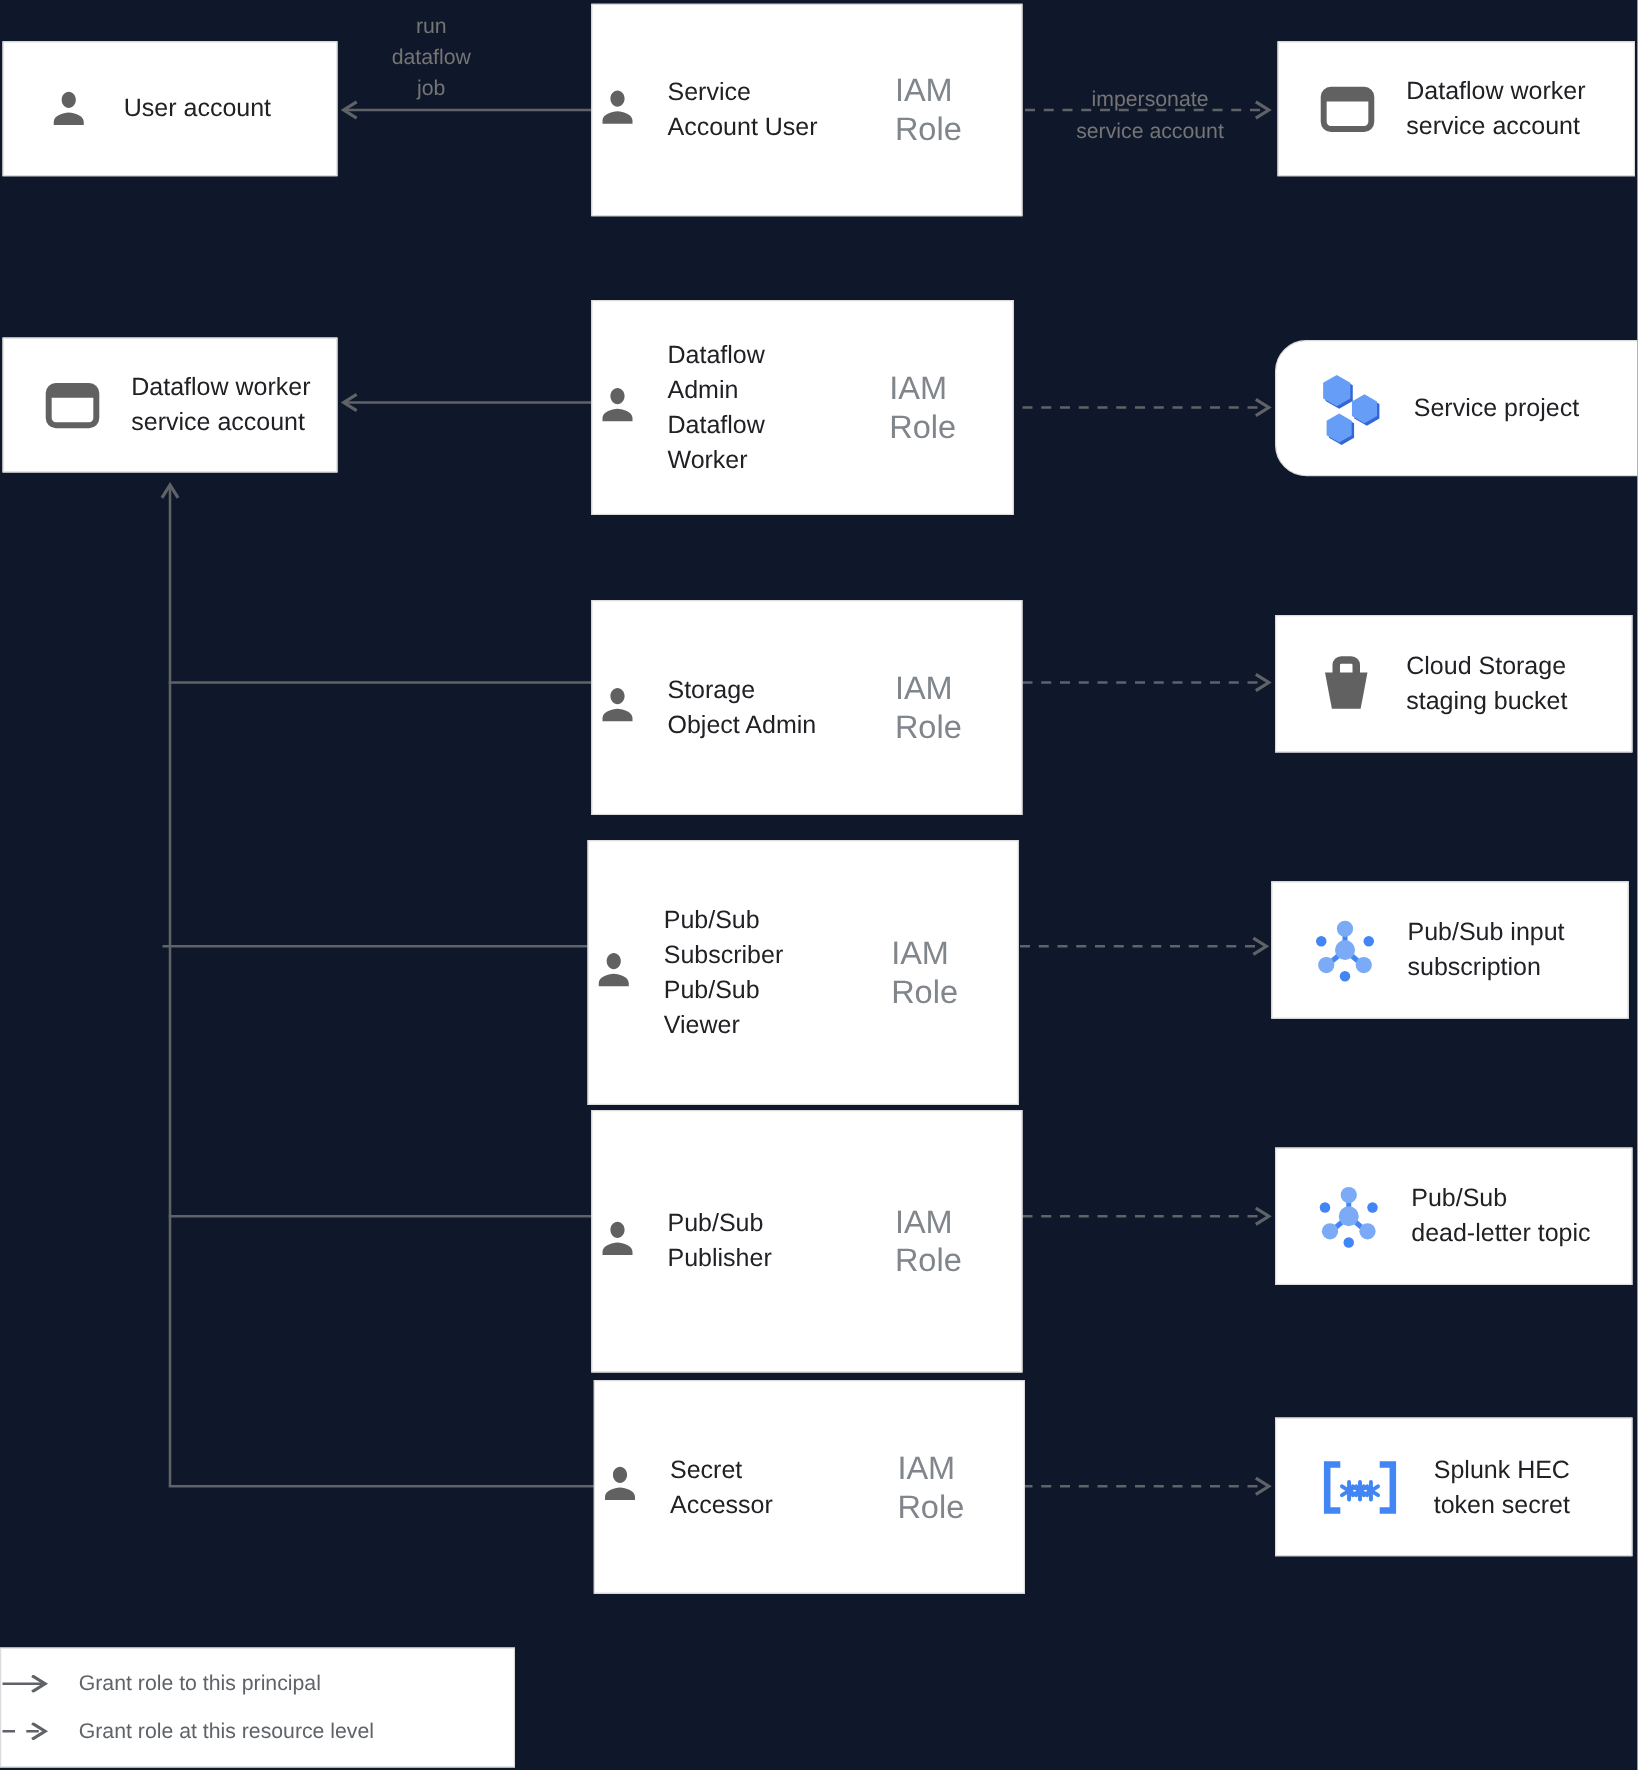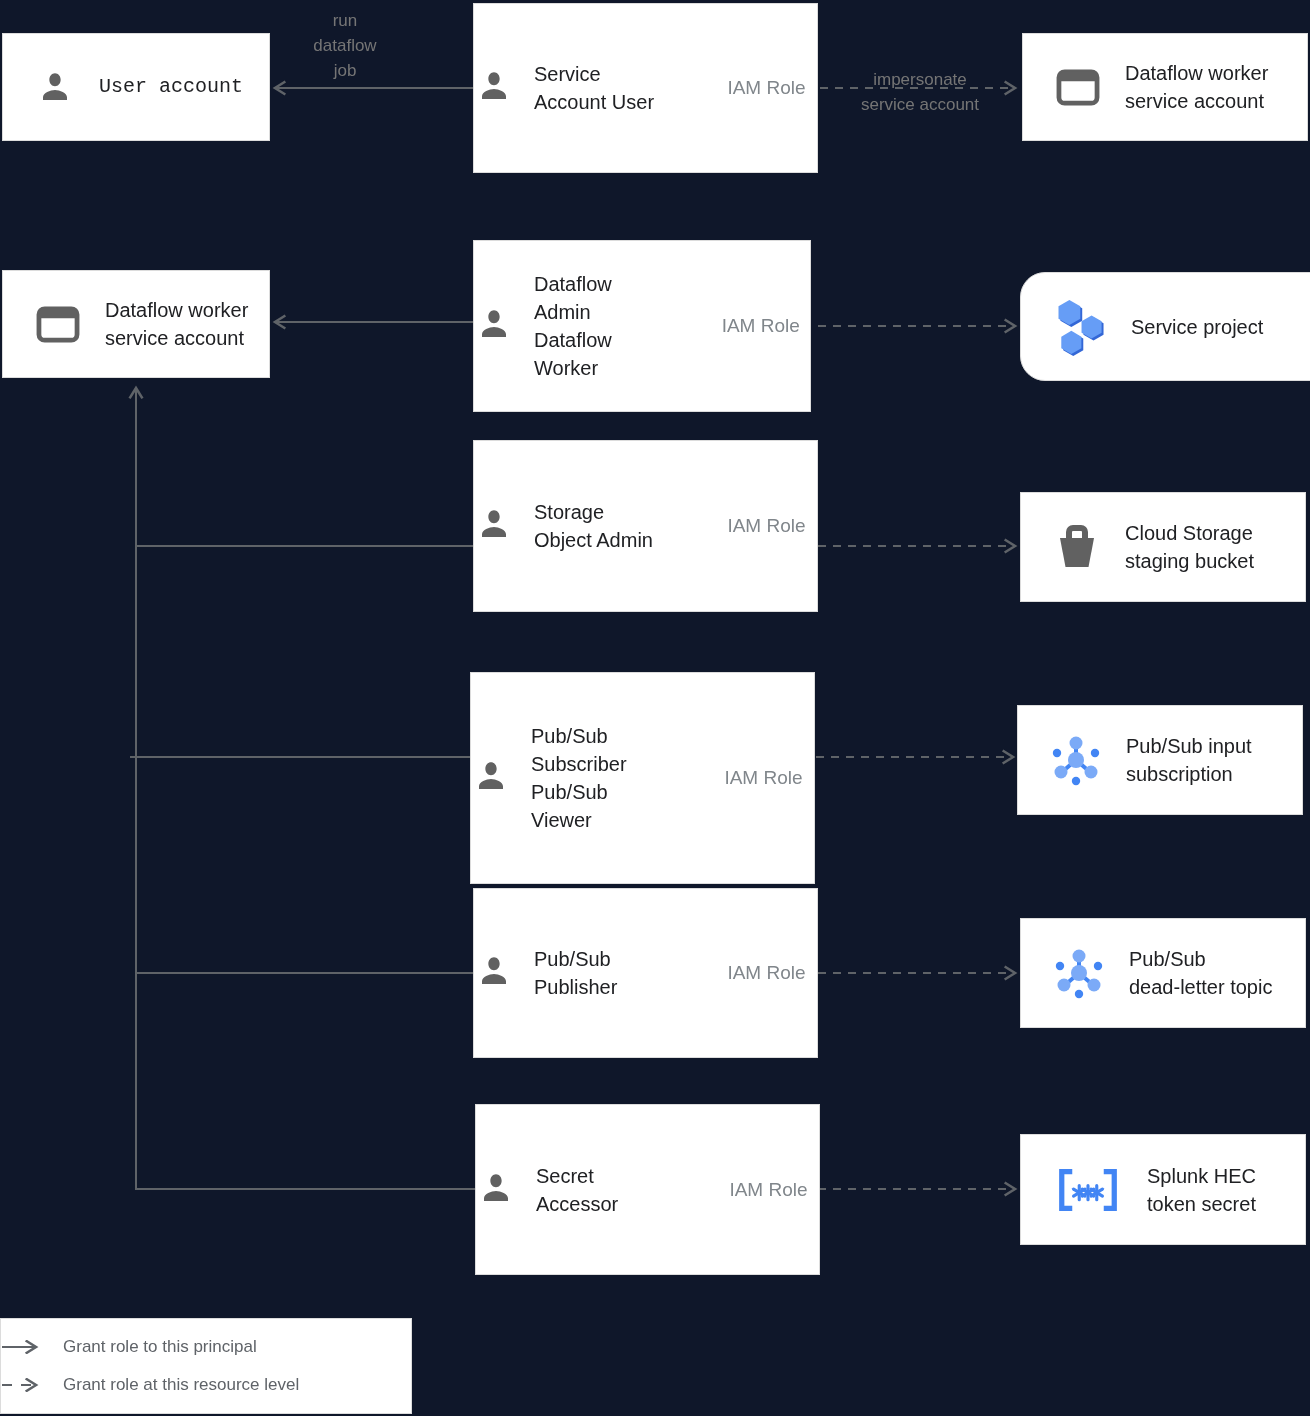--- a/index.html
+++ b/index.html
@@ -33,21 +33,21 @@
   .role-top{
     flex:9 0 0;
     display:flex;align-items:center;justify-content:center;
     gap:20px;
   }
   .role-top .label{font-size:20px;line-height:28px;color:#202124;}
   .role-divider{height:1px;background:#d9d9d9;margin:0 30px;flex:0 0 auto;}
   .role-bottom{
     flex:5 0 0;
     display:flex;align-items:center;justify-content:center;
-    font-size:19px;color:#80868b;
+    font-size:26px;color:#80868b;
   }
   
   .edge-label{
     position:absolute;z-index:1;
     font-size:17px;line-height:25px;color:#757575;
     text-align:center;
   }
   
   #legend{
     position:absolute;left:0;top:1318px;width:412px;height:96px;
@@ -96,21 +96,21 @@
   <div class="edge-label" style="left:283px;top:8px;width:124px;">
     <div>run</div>
     <div>dataflow</div>
     <div>job</div>
   </div>
   <div class="edge-label" style="left:825px;top:21px;width:190px;margin-top:46px;">
     <div>impersonate</div>
     <div>service account</div>
   </div>
 
-  <div class="box entity" style="left:2px;top:33px;width:268px;height:108px;font-family:Liberation Mono, monospace;">
+  <div class="box entity" style="left:2px;top:33px;width:268px;height:108px;">
     <span class="icon">
       <svg width="40" height="40" viewBox="0 0 24 24">
           <path fill="#616161" d="M12 11.6c1.9 0 3.4-1.75 3.4-3.9S13.9 3.8 12 3.8 8.6 5.55 8.6 7.7s1.5 3.9 3.4 3.9zm0 2.2c-2.8 0-7.2 1.7-7.2 4.4v1.6h14.4v-1.6c0-2.7-4.4-4.4-7.2-4.4z"></path>
         </svg>
     </span>
     <span class="label">User account</span>
   </div>
 
   <div class="box entity" style="left:2px;top:270px;width:268px;height:108px;">
     <span class="icon">
@@ -147,21 +147,21 @@
       </span>
       <span class="label">
         <div>Dataflow Admin</div>
         <div>Dataflow Worker</div>
       </span>
     </div>
     <div class="role-divider"></div>
     <div class="role-bottom">IAM Role</div>
   </div>
 
-  <div class="box role-box" style="left:473px;top:440px;width:345px;height:172px;">
+  <div class="box role-box" style="left:473px;top:480px;width:345px;height:172px;">
     <div class="role-top">
       <span class="icon">
         <svg width="40" height="40" viewBox="0 0 24 24">
             <path fill="#616161" d="M12 11.6c1.9 0 3.4-1.75 3.4-3.9S13.9 3.8 12 3.8 8.6 5.55 8.6 7.7s1.5 3.9 3.4 3.9zm0 2.2c-2.8 0-7.2 1.7-7.2 4.4v1.6h14.4v-1.6c0-2.7-4.4-4.4-7.2-4.4z"></path>
           </svg>
       </span>
       <span class="label">Storage Object Admin</span>
     </div>
     <div class="role-divider"></div>
     <div class="role-bottom">IAM Role</div>
@@ -176,21 +176,21 @@
       </span>
       <span class="label">
         <div>Pub/Sub Subscriber</div>
         <div>Pub/Sub Viewer</div>
       </span>
     </div>
     <div class="role-divider"></div>
     <div class="role-bottom">IAM Role</div>
   </div>
 
-  <div class="box role-box" style="left:473px;top:888px;width:345px;height:170px;">
+  <div class="box role-box" style="left:473px;top:888px;width:345px;height:210px;">
     <div class="role-top">
       <span class="icon">
         <svg width="40" height="40" viewBox="0 0 24 24">
             <path fill="#616161" d="M12 11.6c1.9 0 3.4-1.75 3.4-3.9S13.9 3.8 12 3.8 8.6 5.55 8.6 7.7s1.5 3.9 3.4 3.9zm0 2.2c-2.8 0-7.2 1.7-7.2 4.4v1.6h14.4v-1.6c0-2.7-4.4-4.4-7.2-4.4z"></path>
           </svg>
       </span>
       <span class="label">Pub/Sub Publisher</span>
     </div>
     <div class="role-divider"></div>
     <div class="role-bottom">IAM Role</div>

